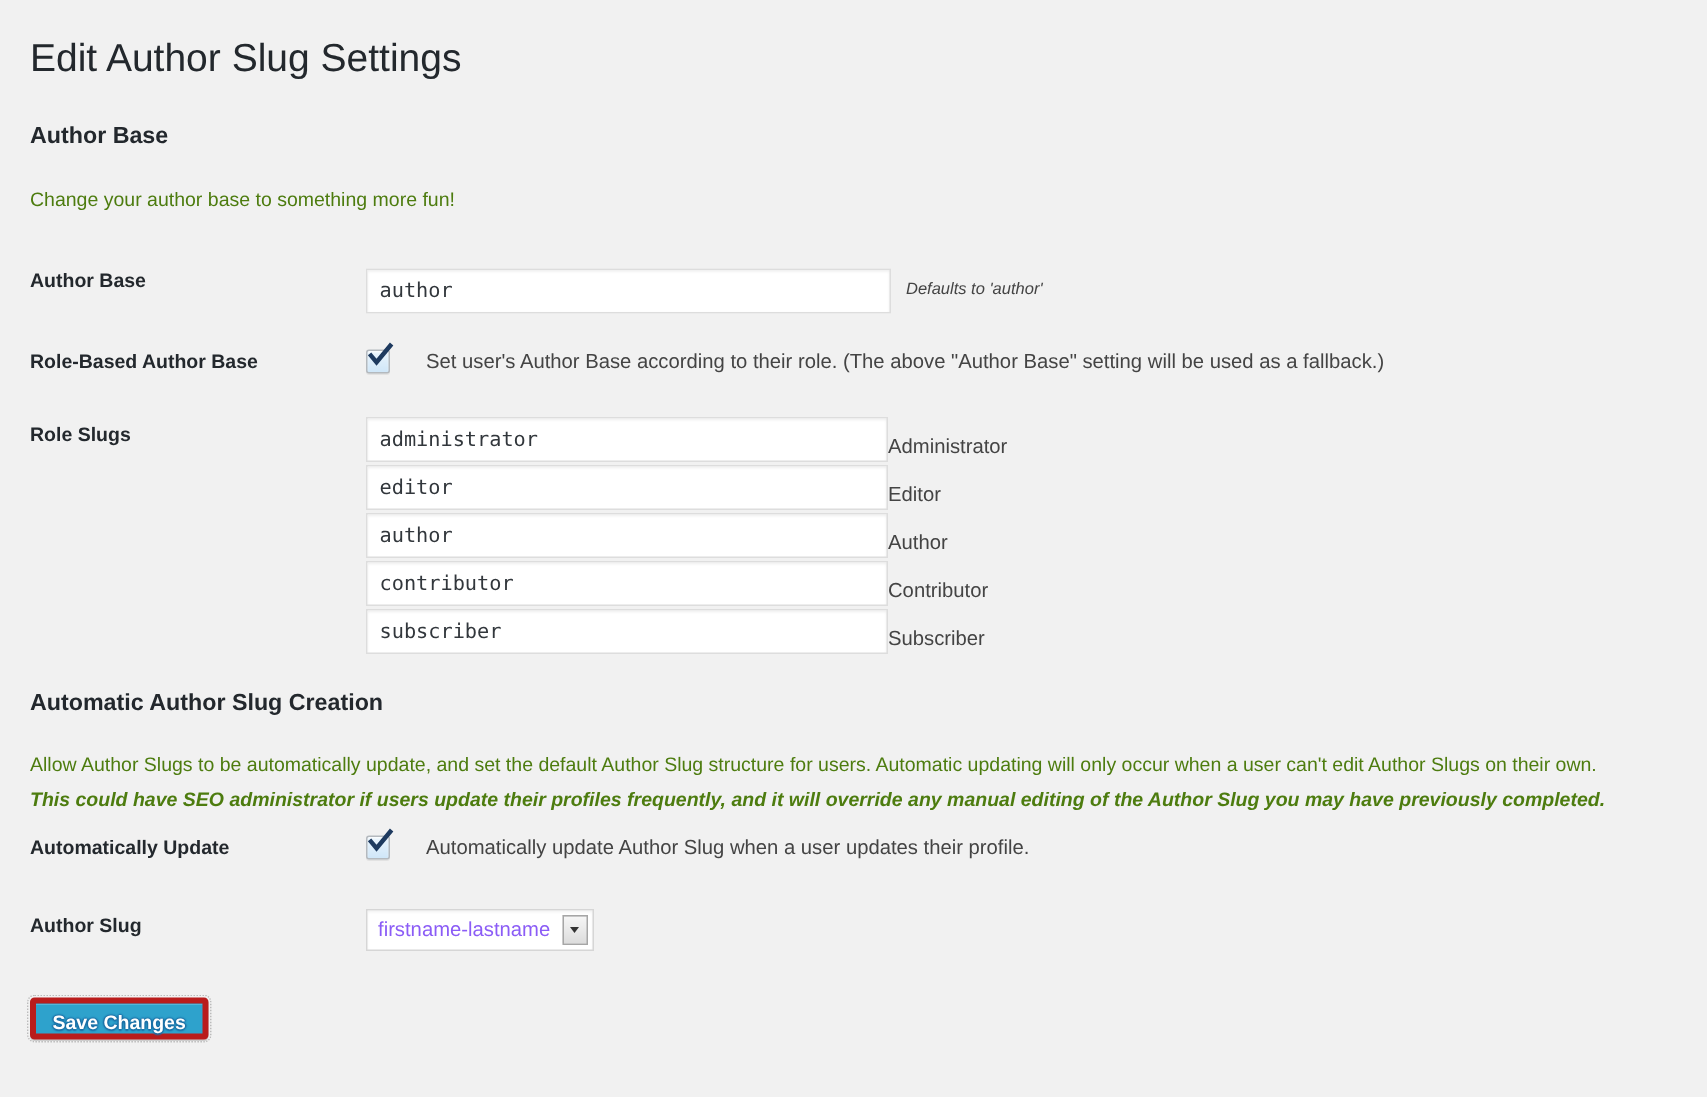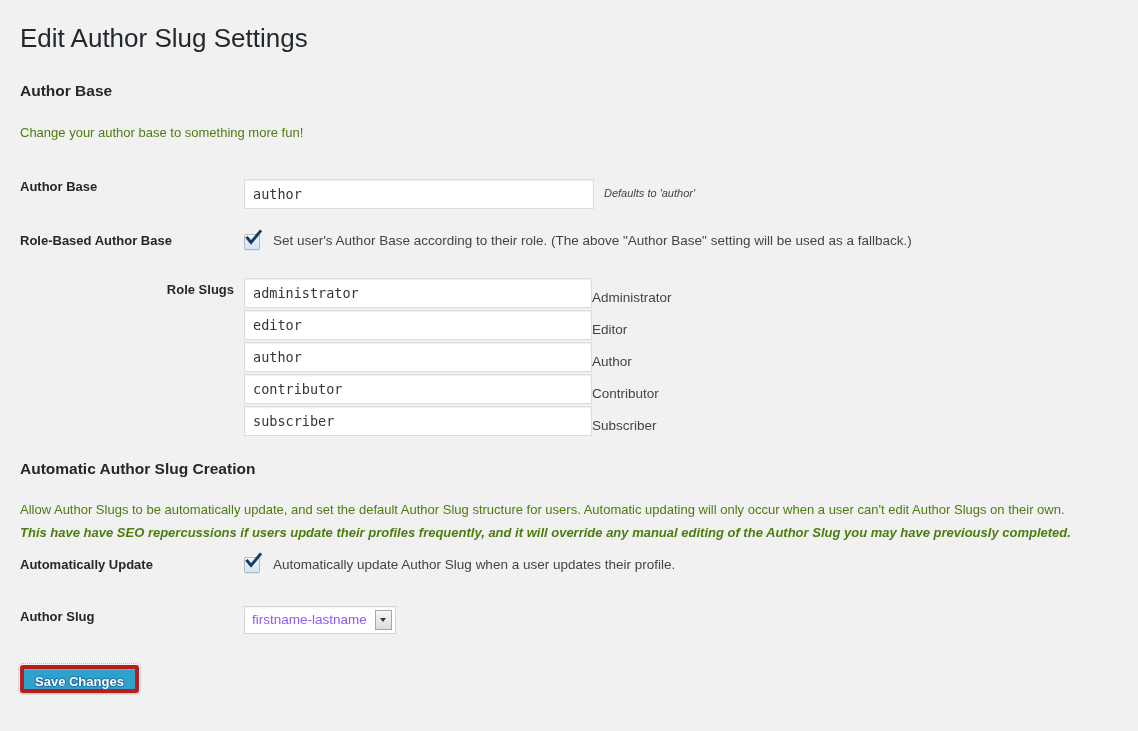--- a/index.html
+++ b/index.html
@@ -75,21 +75,21 @@
   table.form-table td {
     vertical-align: top;
     padding: 11px 10px 11px 0;
     font-size: 13px;
     line-height: 1.4;
   }
   tr.row-author-base th,
   tr.row-author-base td { padding-top: 8px; padding-bottom: 8px; }
   tr.row-role-based th { padding-top: 16px; }
   tr.row-role-based td { padding-top: 14px; }
-  tr.row-role-slugs th { padding-top: 16px; text-align: right; }
+  tr.row-role-slugs th { padding-top: 16px; }
   tr.row-role-slugs td { padding-top: 12px; padding-bottom: 4px; }
   tr.row-auto-update th { padding-top: 8px; }
   tr.row-auto-update td { padding-top: 6px; }
   tr.row-author-slug th { padding-top: 20px; }
   tr.row-author-slug td { padding-top: 17px; }
 
   
   input.regular-text {
     width: 350px;
     height: 30px;
@@ -124,22 +124,22 @@
   .slug-row input.regular-text { width: 348px; }
   .slug-label {
     font-size: 13.5px;
     color: #444;
     white-space: nowrap;
   }
 
   
   .check-line {
     display: flex;
-    align-items: center;
-    gap: 13px;
+    align-items: flex-start;
+    gap: 24px;
     cursor: default;
   }
   .cbox {
     position: relative;
     flex: 0 0 auto;
     width: 16px;
     height: 16px;
     margin-top: 2px;
     border: 1px solid #b4b9be;
     background: #dfeffc;
@@ -289,21 +289,21 @@
         </td>
       </tr>
 
     </tbody>
   </table>
 
   <h2 class="section-title secondary">Automatic Author Slug Creation</h2>
 
   <p class="section-desc tight">
     <span>Allow Author Slugs to be automatically update, and set the default Author Slug structure for users. Automatic updating will only occur when a user can't edit Author Slugs on their own.</span>
-    <span class="warn">This have have SEO repercussions if users update their profiles frequently, and it will override any manual editing of the Author Slug you may have previously completed.</span>
+    <span class="warn">This could have SEO administrator if users update their profiles frequently, and it will override any manual editing of the Author Slug you may have previously completed.</span>
   </p>
 
   <table class="form-table">
     <tbody>
 
       <tr class="row-auto-update">
         <th>Automatically Update</th>
         <td>
           <div class="check-line">
             <span class="cbox">

